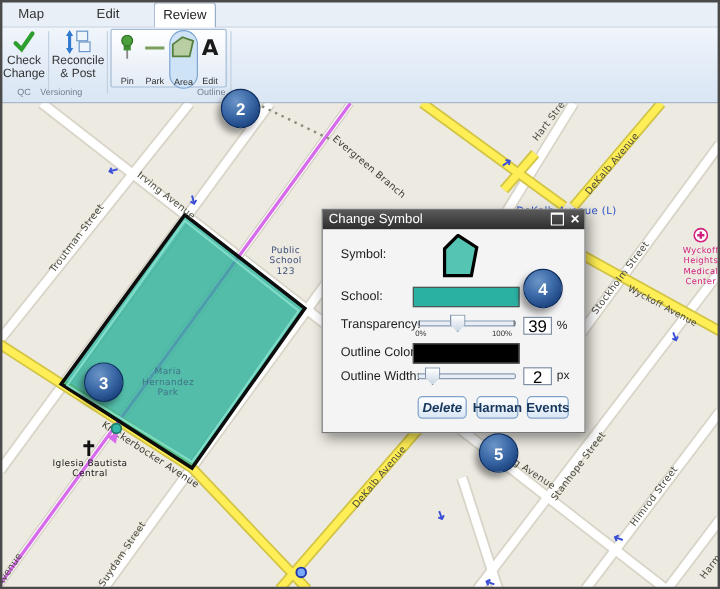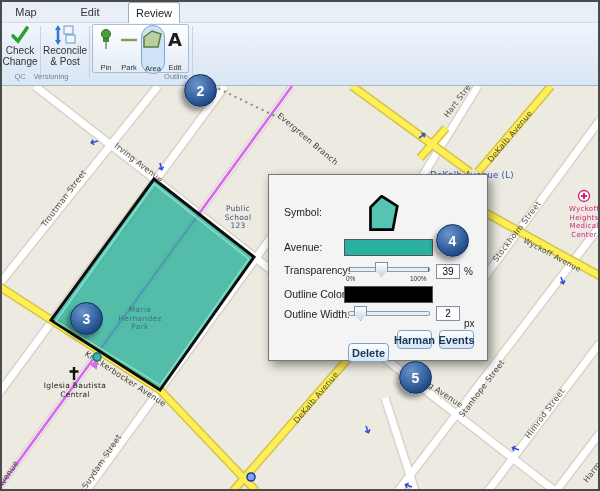--- a/index.html
+++ b/index.html
@@ -31,21 +31,21 @@
   .tb-icons{position:absolute;right:4px;top:2px;display:flex;gap:5px;align-items:center;}
   .ico-max{width:9px;height:8px;border:1px solid #fff;border-top:2px solid #fff;}
   .ico-close{color:#fff;font-size:13px;font-weight:bold;line-height:10px;}
   .dlg-label{position:absolute;white-space:nowrap;}
   .swatch{position:absolute;width:87px;height:15px;border:1px solid #555;}
   .track{position:absolute;width:80px;height:3px;background:#e8eef5;border:1px solid #8a9cb2;border-radius:2px;}
   .tick{position:absolute;width:1px;height:5px;background:#666;top:-1px;}
   .thumb{position:absolute;width:11px;height:13px;background:linear-gradient(#ffffff,#c9d6e4);
          border:1px solid #7e93ab;clip-path:polygon(0 0,100% 0,100% 55%,50% 100%,0 55%);}
   .minmax{position:absolute;font-size:6.5px;color:#333;}
-  .vbox{position:absolute;width:22px;height:13px;background:#fff;border:1px solid #8090a2;font-size:10px;
+  .vbox{position:absolute;width:22px;height:13px;background:#fff;border:1px solid #8090a2;font-size:14px;
         text-align:center;padding:0;font-family:"Liberation Sans",sans-serif;}
   .unit{position:absolute;font-size:10px;}
   .dlg-btn{position:absolute;height:17px;border:1px solid #7ea2c8;border-radius:4px;
            background:linear-gradient(#fefefe,#d9e6f5);font-size:11px;font-weight:600;color:#16365c;
            display:flex;align-items:center;justify-content:center;cursor:default;}
 
   
   .badge{position:absolute;width:31px;height:31px;border-radius:50%;z-index:10;
          background:radial-gradient(circle at 38% 30%,#6c95c8 0%,#3a68a6 45%,#1c4480 78%,#163a6f 100%);
          border:1px solid #0f2d5c;color:#fff;font-size:14px;font-weight:bold;
@@ -218,50 +218,57 @@
           <text x="9" y="17" text-anchor="middle" font-size="18" font-weight="bold" font-family="DejaVu Serif,serif" fill="#1a1a1a">A</text>
         </svg>
         <span>Edit</span>
       </div>
     </div>
     <div class="grp-label" style="left:156px;width:40px;">Outline</div>
     <div class="grp-sep" style="left:192px;"></div>
   </div>
 
   <div class="dialog">
+    <div class="titlebar">
+      <span>Change Symbol</span>
+      <span class="tb-icons">
+        <span class="ico-max"></span>
+        <span class="ico-close">×</span>
+      </span>
+    </div>
 
     <div class="dlg-label" style="left:15px;top:31px;">Symbol:</div>
     <svg width="36" height="38" viewBox="0 0 30 34" style="position:absolute;left:98px;top:20px;">
       <polygon points="12,1 26,10 22,31 2,31 2,11" fill="#56c4b2" stroke="#000" stroke-width="2.4"></polygon>
     </svg>
 
-    <div class="dlg-label" style="left:15px;top:66px;">Avenue:</div>
+    <div class="dlg-label" style="left:15px;top:66px;">School:</div>
     <div class="swatch" style="left: 75px; top: 64px; background-color: rgb(43, 177, 162);"></div>
 
     <div class="dlg-label" style="left:15px;top:89px;">Transparency:</div>
     <div class="track" style="left:79px;top:92px;">
       <span class="tick" style="left:0;"></span>
         <span class="tick" style="right:0;"></span>
     </div>
     <div class="thumb" style="left:106px;top:87px;"></div>
     <div class="minmax" style="left:77px;top:100px;">0%</div>
     <div class="minmax" style="left:141px;top:100px;">100%</div>
     <input class="vbox" style="left: 167px; top: 89px;" value="39">
     <div class="unit" style="left:195px;top:91px;">%</div>
 
     <div class="dlg-label" style="left:15px;top:113px;">Outline Color:</div>
     <div class="swatch" style="left: 75px; top: 111px; background-color: rgb(0, 0, 0);"></div>
 
     <div class="dlg-label" style="left:15px;top:133px;">Outline Width:</div>
     <div class="track" style="left:79px;top:136px;"></div>
     <div class="thumb" style="left:85px;top:131px;"></div>
     <input class="vbox" style="left: 167px; top: 131px;" value="2">
-    <div class="unit" style="left:195px;top:143px;">px</div>
-
-    <div class="dlg-btn" style="left:79px;top:168px;width:39px;">Delete</div>
+    <div class="unit" style="left:195px;top:133px;">px</div>
+
+    <div class="dlg-btn" style="left:79px;top:155px;width:39px;font-style:italic;">Delete</div>
     <div class="dlg-btn" style="left:128px;top:155px;width:33px;">Harman</div>
     <div class="dlg-btn" style="left:170px;top:155px;width:33px;">Events</div>
   </div>
 
   <div id="badges">
       <div class="badge" style="left: 184px; top: 74px;">2</div>
       <div class="badge" style="left: 70px; top: 302px;">3</div>
       <div class="badge" style="left: 436px; top: 224px;">4</div>
       <div class="badge" style="left: 399px; top: 361px;">5</div>
     </div>

